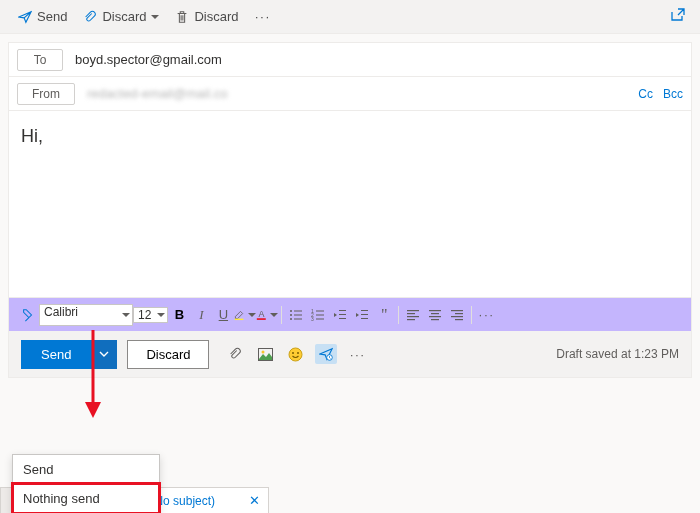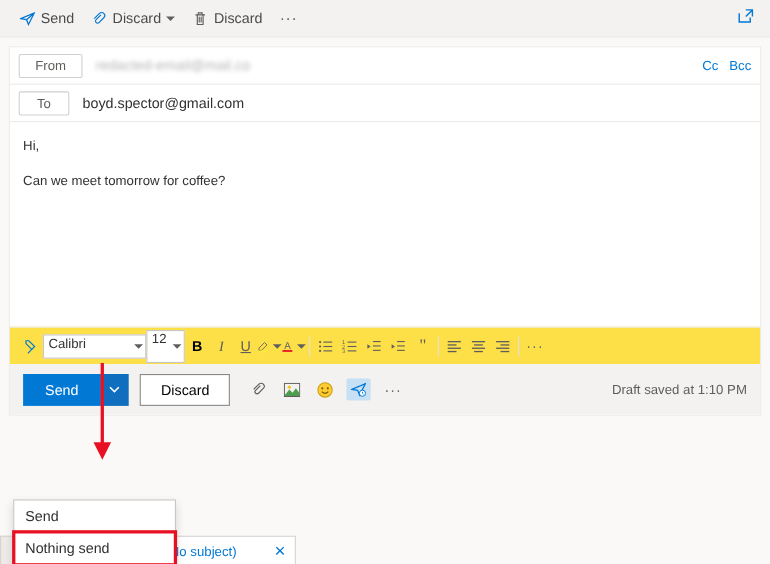--- a/index.html
+++ b/index.html
@@ -12,27 +12,27 @@
   .popout { margin-right: 4px; cursor: pointer; }
 
   .compose { margin: 8px; background: #fff; border: 1px solid #edebe9; }
   .row { display: flex; align-items: center; border-bottom: 1px solid #edebe9; padding: 4px 8px; min-height: 34px; }
   .pill { border: 1px solid #d2d0ce; border-radius: 2px; padding: 3px 14px; font-size: 12px; color: #605e5c; margin-right: 12px; min-width: 46px; text-align: center; background: #fff; }
   .from-val { color: #b6b6b6; filter: blur(2px); }
   .cc-bcc { margin-left: auto; display: flex; gap: 10px; color: #0078d4; font-size: 12px; }
   .cc-bcc span { cursor: pointer; }
   .to-val { color: #323130; }
   .subject-row { padding: 8px 12px; color: #a19f9d; border-bottom: 1px solid #edebe9; }
-  .body-area { padding: 12px; min-height: 186px; font-size: 12px; line-height: 1.5; color: #323130; }
+  .body-area { padding: 12px; min-height: 186px; font-size: 18px; line-height: 1.5; color: #323130; }
   .body-area p { margin-bottom: 14px; }
 
-  .format-bar { height: 34px; border-top: 1px solid #edebe9; display: flex; align-items: center; padding: 0 8px; gap: 0; background: #fde047; }
+  .format-bar { height: 34px; border-top: 1px solid #edebe9; display: flex; align-items: center; padding: 0 8px; gap: 0; background: #c4b5fd; }
   .format-bar .sep { width: 1px; height: 18px; background: #e1dfdd; margin: 0 3px; }
   .font-select { border: 1px solid #c8c6c4; height: 22px; font-size: 12px; padding: 0 16px 0 4px; background: #fff; position: relative; min-width: 94px; }
-  .size-select { border: 1px solid #c8c6c4; height: 30px; font-size: 12px; padding: 0 16px 0 4px; background: #fff; min-width: 34px; }
+  .size-select { border: 1px solid #c8c6c4; height: 16px; font-size: 12px; padding: 0 16px 0 4px; background: #fff; min-width: 34px; }
   .sel-wrap { position: relative; display: inline-block; }
   .sel-caret { position: absolute; right: 3px; top: 50%; transform: translateY(-50%); pointer-events: none; }
   .fmt { width: 22px; height: 22px; display: flex; align-items: center; justify-content: center; color: #605e5c; cursor: pointer; font-size: 13px; }
   .fmt.bold { font-weight: 700; color: #000; }
   .fmt.italic { font-style: italic; font-family: Georgia, serif; }
   .fmt.underline { text-decoration: underline; }
   .fmt svg { display: block; }
 
   .action-bar { height: 46px; background: #f3f2f1; display: flex; align-items: center; padding: 0 12px; gap: 10px; position: relative; }
   .send-split { display: flex; }
@@ -84,34 +84,33 @@
   <div class="top-spacer"></div>
   <div class="popout">
     <svg width="16" height="16" viewBox="0 0 16 16">
         <path fill="none" stroke="#0078d4" stroke-width="1.3" d="M2 5 v8 h10 V9 M8 2 h6 v6 M14 2 L8 8"></path>
       </svg>
   </div>
 </div>
 
 <div class="compose">
   <div class="row">
+    <div class="pill">To</div>
+    <div class="to-val">boyd.spector@gmail.com</div>
+  </div>
+  <div class="row">
     <div class="pill">From</div>
     <div class="from-val">redacted-email@mail.co</div>
     <div class="cc-bcc">
       <span>Cc</span>
       <span>Bcc</span>
     </div>
   </div>
-  <div class="row">
-    <div class="pill">To</div>
-    <div class="to-val">boyd.spector@gmail.com</div>
-  </div>
   <div class="body-area">
     <p>Hi,</p>
-    <p>Can we meet tomorrow for coffee?</p>
   </div>
 
   <div class="format-bar">
     <div class="fmt">
       <svg width="14" height="14" viewBox="0 0 16 16">
           <path fill="none" stroke="#0078d4" stroke-width="1.2" d="M3 2 L6 2 L12 8 L9 11 L3 5 Z M9 11 L5 15"></path>
         </svg>
     </div>
     <div class="sel-wrap">
       <div class="font-select">Calibri</div>
@@ -238,21 +237,21 @@
         </div>
       <div class="ic hl">
           <svg width="14" height="14" viewBox="0 0 16 16">
             <path fill="none" stroke="#0078d4" stroke-width="1.3" d="M1 8 L15 2 L9 14 L7 9 Z"></path>
             <circle cx="12" cy="12" r="3.2" fill="#fff" stroke="#0078d4"></circle>
             <path d="M12 10.5 V12 L13 13" stroke="#0078d4" fill="none" stroke-width="1"></path>
           </svg>
         </div>
       <div class="ic" style="letter-spacing:1px;color:#605e5c;">···</div>
     </div>
-    <div class="status">Draft saved at 1:10 PM</div>
+    <div class="status">Draft saved at 1:23 PM</div>
   </div>
 </div>
 
 <div class="dropdown">
   <div>Send</div>
   <div class="hl-red">Nothing send</div>
 </div>
 
 <div class="bottom-tabs">
   <div class="folder-tab">Nothing in folder</div>

